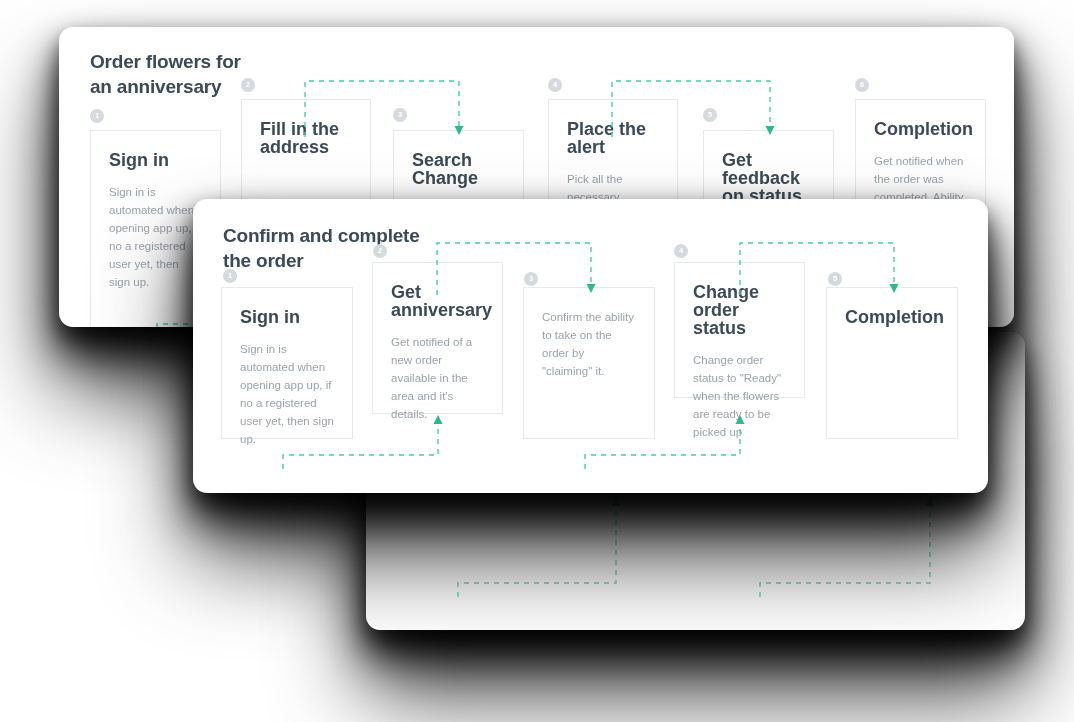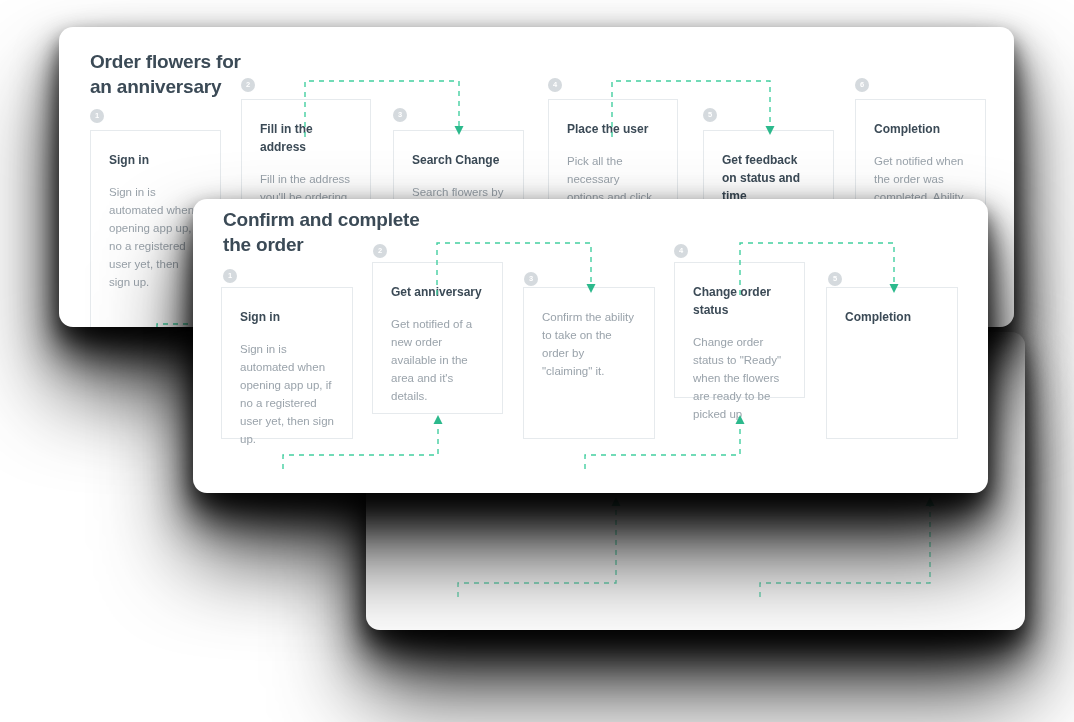--- a/index.html
+++ b/index.html
@@ -42,21 +42,21 @@
 
   
   .step{
     position:absolute;
     background:#ffffff;
     border:1px solid #e6eaed;
     box-sizing:border-box;
     padding:20px 18px 16px 18px;
   }
   .step-title{
-    font-size:12px;
+    font-size:18px;
     font-weight:bold;
     color:#3b4a56;
     line-height:18px;
     margin:0 0 14px 0;
   }
   .step-body{
     font-size:11.5px;
     color:#9aa3ab;
     line-height:18px;
     margin:0;
@@ -152,30 +152,29 @@
       <div class="badge" style="left:644px;top:81px;">5</div>
       <div class="badge" style="left:796px;top:51px;">6</div>
 
       <div class="step" style="left:31px;top:103px;width:131px;height:205px;">
         <div class="step-title">Sign in</div>
         <div class="step-body">Sign in is automated when opening app up, if no a registered user yet, then sign up.</div>
       </div>
 
       <div class="step" style="left:182px;top:72px;width:130px;height:200px;">
         <div class="step-title">Fill in the address</div>
-        <div class="step-body">Fill in the address you'll be ordering</div>
       </div>
 
       <div class="step" style="left:334px;top:103px;width:131px;height:205px;">
         <div class="step-title">Search Change</div>
         <div class="step-body">Search flowers by</div>
       </div>
 
       <div class="step" style="left:489px;top:72px;width:130px;height:200px;">
-        <div class="step-title">Place the user</div>
+        <div class="step-title">Place the alert</div>
         <div class="step-body">Pick all the necessary options and click on "Place the order"</div>
       </div>
 
       <div class="step" style="left:644px;top:103px;width:131px;height:205px;">
         <div class="step-title">Get feedback on status and time</div>
         <div class="step-body"></div>
       </div>
 
       <div class="step" style="left:796px;top:72px;width:131px;height:200px;">
         <div class="step-title">Completion</div>
@@ -201,21 +200,21 @@
         </svg>
       </div>
 
       <div class="fade-veil-right"></div>
     </div>
   </div>
 
   <div class="board" id="board-front">
     <div class="board-inner">
 
-      <div class="board-title" style="left:30px;top:8px;width:280px;">Confirm and complete
+      <div class="board-title" style="left:30px;top:24px;width:280px;">Confirm and complete
 the order</div>
 
       <div class="badge" style="left:30px;top:70px;">1</div>
       <div class="badge" style="left:180px;top:45px;">2</div>
       <div class="badge" style="left:331px;top:73px;">3</div>
       <div class="badge" style="left:481px;top:45px;">4</div>
       <div class="badge" style="left:635px;top:73px;">5</div>
 
       <div class="step" style="left:28px;top:88px;width:132px;height:152px;">
         <div class="step-title">Sign in</div>

